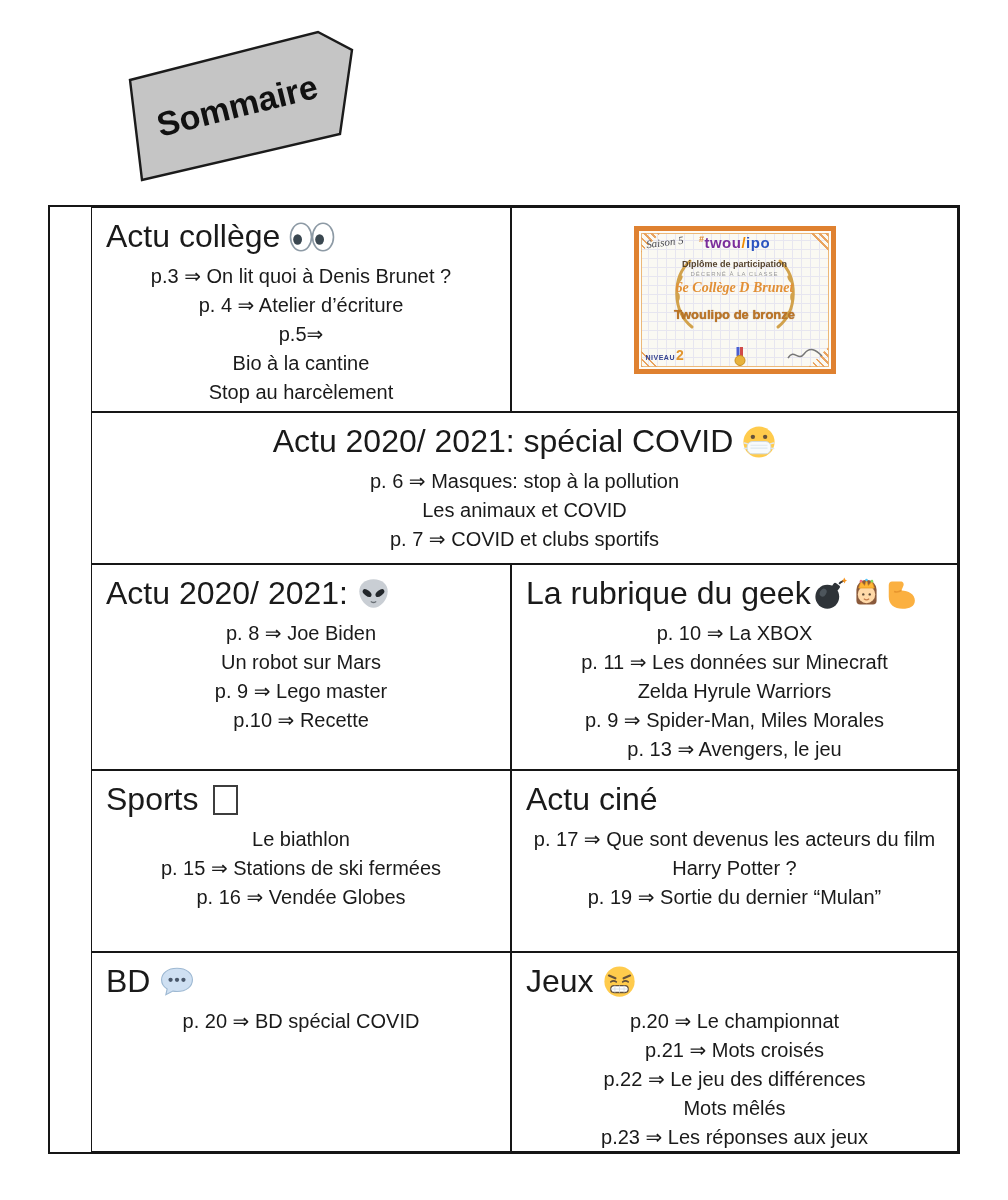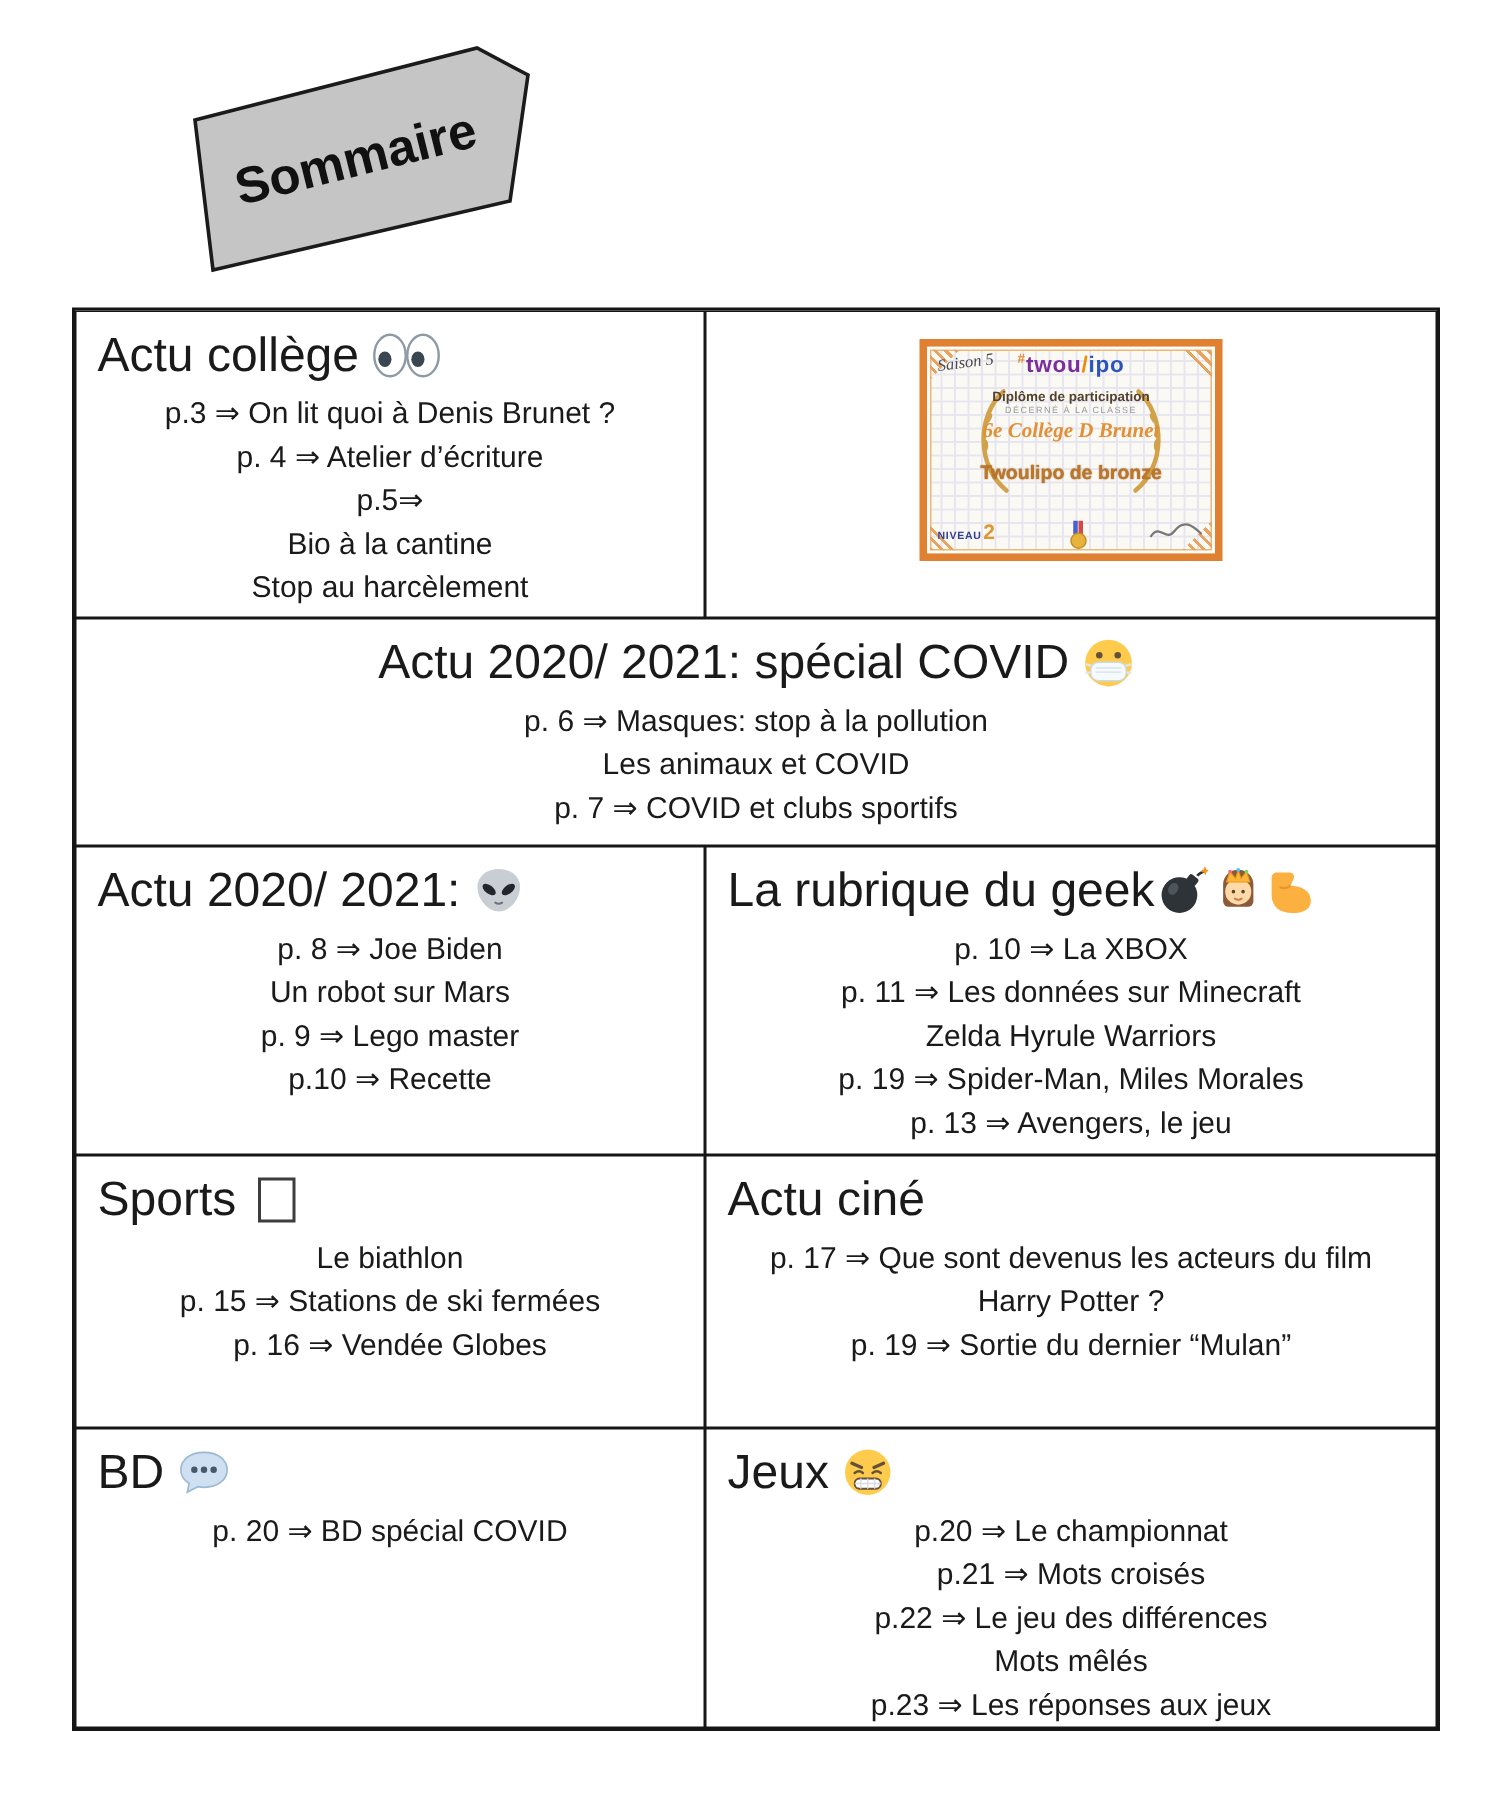--- a/index.html
+++ b/index.html
@@ -13,20 +13,21 @@
   .banner{position:absolute;left:100px;top:22px;}
   .banner text{font-family:"Liberation Sans",sans-serif;}
 
   
   .toc-table{
     position:absolute;left:48px;top:205px;width:912px;box-sizing:border-box;
     border:2px solid #161616;display:grid;
     grid-template-columns:420px 1fr;
     grid-template-rows:205px 152px 206px 182px 200px;
     background:#fff;
+    padding-left:41px;
   }
   .cell{border:1px solid #161616;box-sizing:border-box;padding:8px 14px 0;overflow:hidden;}
   .cell-full{grid-column:1/3;}
   .cell-title{display:flex;align-items:center;gap:9px;font-size:32px;margin:2px 0 7px;white-space:nowrap;}
   .covid-cell .cell-title{justify-content:center;align-items:center;}
   .entries{font-size:20px;text-align:center;padding:0 4px;}
   .entry{line-height:1.45;}
   .emoji{flex:0 0 auto;}
   .tight{gap:3px;}
   .missing-emoji{display:inline-block;width:21px;height:26px;border:2px solid #3d3d3d;margin-left:6px;}
@@ -200,21 +201,21 @@
       <svg class="emoji" width="33" height="33" viewBox="0 0 36 36">
         <path d="M6.5 5 h9.5 c2.5 0 4 2.3 3 4.6 l-2.2 5 c7.5 0.4 14.7 3.6 14.7 11 0 6.4 -5.6 9 -13.5 9 C9 34.6 3 30 3 21.5 V9 c0 -2.2 1.5 -4 3.5 -4 z" fill="#fbb040"></path>
         <path d="M16.8 14.6 c-2.4 1.8 -5.4 2.2 -8 1.2" stroke="#e8962e" stroke-width="1.6" fill="none"></path>
       </svg>
     </div>
     <div class="entries">
 
     <div class="entry">p. 10 ⇒ La XBOX</div>
         <div class="entry">p. 11 ⇒ Les données sur Minecraft</div>
         <div class="entry">Zelda Hyrule Warriors</div>
-        <div class="entry">p. 19 ⇒ Spider-Man, Miles Morales</div>
+        <div class="entry">p. 9 ⇒ Spider-Man, Miles Morales</div>
         <div class="entry">p. 13 ⇒ Avengers, le jeu</div>
       </div>
   </div>
 
   <div class="cell">
     <div class="cell-title">
       <span>Sports</span>
       <span class="missing-emoji"></span>
     </div>
     <div class="entries">

